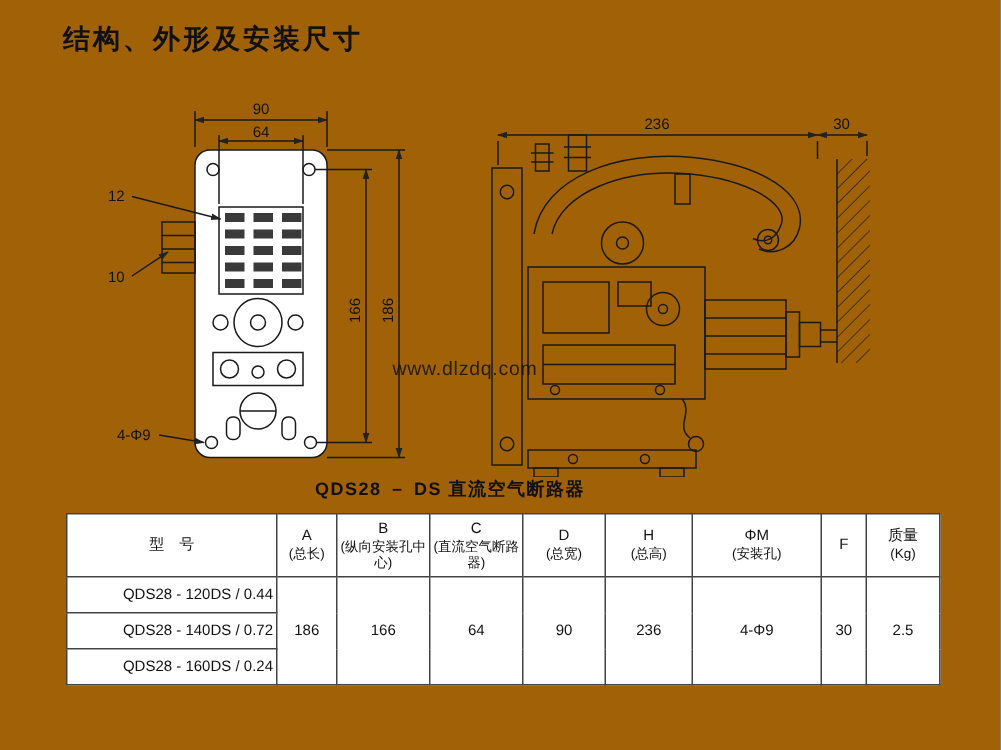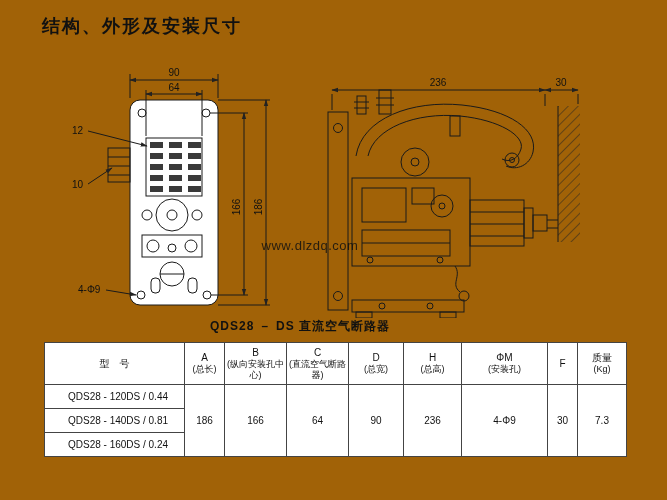--- a/index.html
+++ b/index.html
@@ -14,21 +14,21 @@
   .caption { position:absolute; top:318px; left:60px; width:480px; text-align:center;
              font-size:12px; font-weight:bold; color:#111; letter-spacing:1px; }
   .spec-table { position:absolute; left:44px; top:342px; width:582px; border-collapse:collapse;
                 table-layout:fixed; background:#fff; color:#111; }
   .spec-table th, .spec-table td { border:1px solid #444; text-align:center; vertical-align:middle;
                 padding:1px 2px; font-weight:normal; }
   .spec-table thead tr { height:42px; }
   .spec-table tbody tr { height:24px; }
   .h-main { font-size:10px; line-height:12px; }
   .h-sub  { font-size:9px;  line-height:11px; }
-  td.model { text-align:center; padding-left:9px; font-size:10px; }
+  td.model { text-align:right; padding-left:9px; font-size:10px; }
   td.val { font-size:10px; }
 </style>
 </head>
 <body>
 
 <div class="page">
 
   <h1 class="title">结构、外形及安装尺寸</h1>
 
   <svg class="drawing" width="667" height="268" viewBox="0 0 667 268">
@@ -253,24 +253,24 @@
     <tbody>
       <tr>
         <td class="model">QDS28 - 120DS / 0.44</td>
         <td class="val" rowspan="3">186</td>
         <td class="val" rowspan="3">166</td>
         <td class="val" rowspan="3">64</td>
         <td class="val" rowspan="3">90</td>
         <td class="val" rowspan="3">236</td>
         <td class="val" rowspan="3">4-Φ9</td>
         <td class="val" rowspan="3">30</td>
-        <td class="val" rowspan="3">7.3</td>
-      </tr>
-      <tr>
-        <td class="model">QDS28 - 140DS / 0.81</td>
+        <td class="val" rowspan="3">2.5</td>
+      </tr>
+      <tr>
+        <td class="model">QDS28 - 140DS / 0.72</td>
       </tr>
       <tr>
         <td class="model">QDS28 - 160DS / 0.24</td>
       </tr>
     </tbody>
   </table>
 
 </div>
 
 </body></html>

